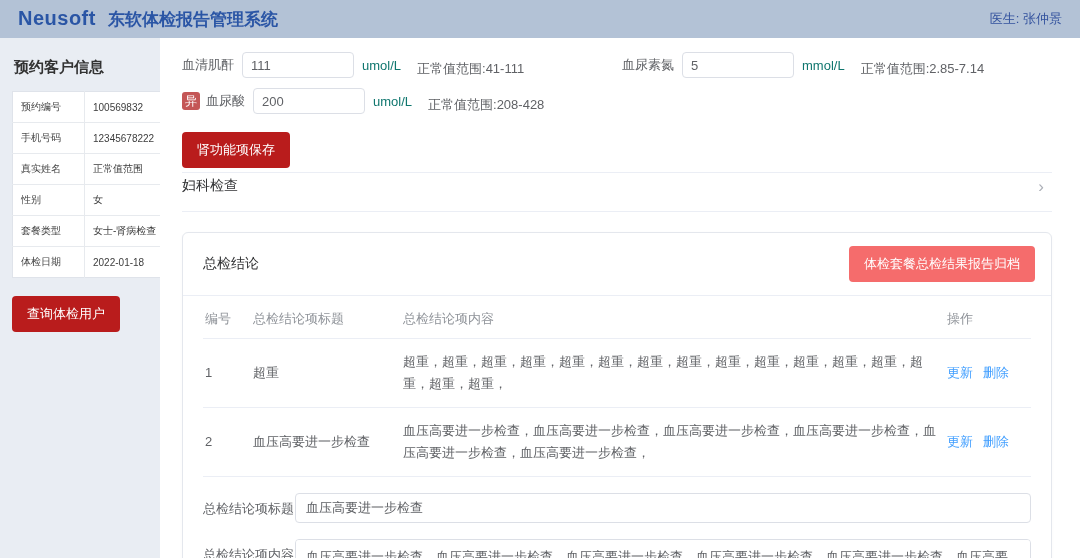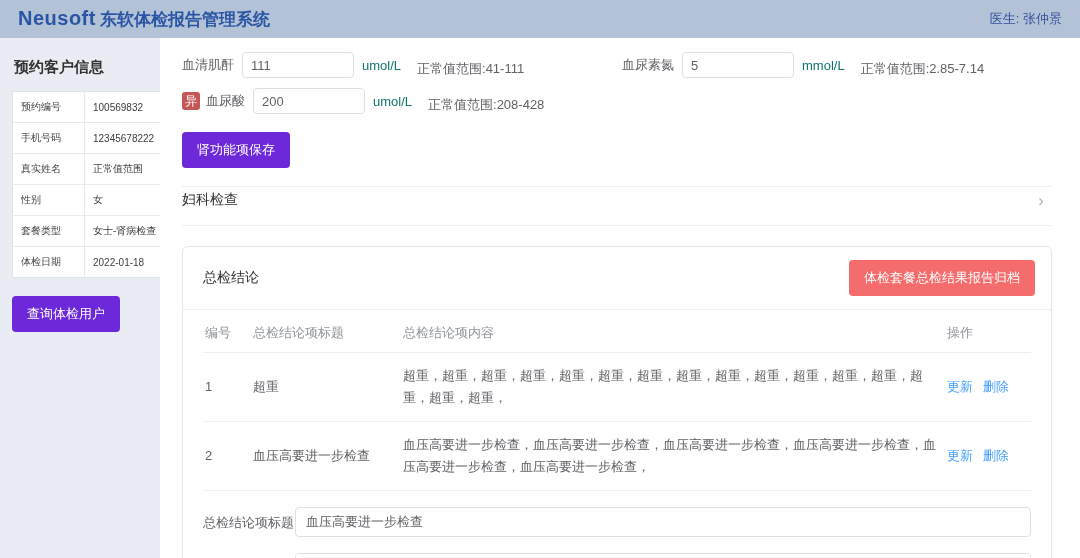--- a/index.html
+++ b/index.html
@@ -1,53 +1,53 @@
 <!DOCTYPE html>
 <html><head>
 <meta charset="utf-8">
 <style>
   * { margin:0; padding:0; box-sizing:border-box; }
   html,body { width:1080px; height:558px; font-family:"Liberation Sans","DejaVu Sans",sans-serif; background:#e4e9f0; overflow:hidden; }
 
   
   .app-header { height:38px; background:#b3c2d6; display:flex; align-items:center; justify-content:space-between; padding:0 18px; }
-  .brand-wrap { display:flex; align-items:baseline; gap:4px; }
+  .brand-wrap { display:flex; align-items:baseline; gap:12px; }
   .brand { font-size:20px; font-weight:bold; color:#2a55a5; letter-spacing:.5px; }
   .app-title { font-size:17px; font-weight:bold; color:#2a55a5; }
   .doctor { font-size:13px; color:#33529e; }
 
   
   .content { display:flex; height:520px; }
   .sidebar { width:160px; background:#e9edf3; padding:14px 14px 0 12px; flex:none; }
   .main { flex:1; background:#ffffff; padding:14px 28px 0 22px; overflow:hidden; }
 
   
   .sidebar-title { font-size:15px; font-weight:bold; color:#333; margin:6px 0 14px 2px; }
   .info-table { width:168px; border-collapse:collapse; background:#fff; border:1px solid #dfe3ea; }
   .info-table td { font-size:10px; color:#3d3d3d; padding:8px 8px; border-bottom:1px solid #e7eaee; }
   .info-table tr:last-child td { border-bottom:none; }
   .info-table td.lbl { width:72px; border-right:1px solid #e7eaee; color:#444; }
   .btn { display:inline-block; border:none; border-radius:4px; color:#fff; font-size:13px; padding:9px 15px; cursor:pointer; font-family:inherit; }
-  .btn-primary { background:#6d28d9; }
+  .btn-primary { background:#b91c1c; }
   .btn-danger { background:#f56c6c; }
   .query-btn { margin-top:18px; }
 
   
   .field-row { display:flex; align-items:center; margin-bottom:10px; }
   .field-group { display:flex; align-items:center; }
   .field-group.left { width:440px; flex:none; }
   .f-label { font-size:13px; color:#606266; margin-right:8px; white-space:nowrap; }
   .f-input { width:112px; height:26px; border:1px solid #dcdfe6; border-radius:4px; font-size:13px; color:#606266; padding:0 8px; font-family:inherit; }
   .f-unit { font-size:13px; color:#0f766e; margin-left:8px; white-space:nowrap; }
   .f-range { font-size:13px; color:#606266; margin-left:16px; white-space:nowrap;margin-top:8px; }
   .abn-badge { display:inline-flex; align-items:center; justify-content:center; width:18px; height:18px; background:#c45656; color:#fff; font-size:12px; border-radius:3px; margin-right:6px; flex:none; }
   .save-btn { margin:8px 0 4px 0; }
 
   
-  .collapse-row { margin-top:14px; height:40px; border-top:1px solid #ebeef5; border-bottom:1px solid #ebeef5; display:flex; align-items:center; justify-content:space-between; padding:0 8px 12px 0; cursor:pointer; }
+  .collapse-row { height:40px; border-top:1px solid #ebeef5; border-bottom:1px solid #ebeef5; display:flex; align-items:center; justify-content:space-between; padding:0 8px 12px 0; cursor:pointer; }
   .collapse-title { font-size:14px; color:#303133; }
   .chevron { font-size:17px; color:#adb0b8; line-height:1; }
 
   
   .panel { margin-top:20px; border:1px solid #e4e7ed; border-radius:6px; background:#fff; box-shadow:0 1px 3px rgba(0,0,0,.03); padding-bottom:16px; }
   .panel-header { display:flex; align-items:center; justify-content:space-between; padding:13px 16px 13px 20px; border-bottom:1px solid #ebeef5; }
   .panel-title { font-size:14px; color:#303133; }
 
   table.c-table { width:calc(100% - 40px); margin:2px 20px 0; border-collapse:collapse; table-layout:fixed; }
   .c-table th { text-align:left; font-weight:normal; font-size:13px; color:#8f9399; padding:12px 6px 10px 2px; border-bottom:1px solid #ebeef5; }

